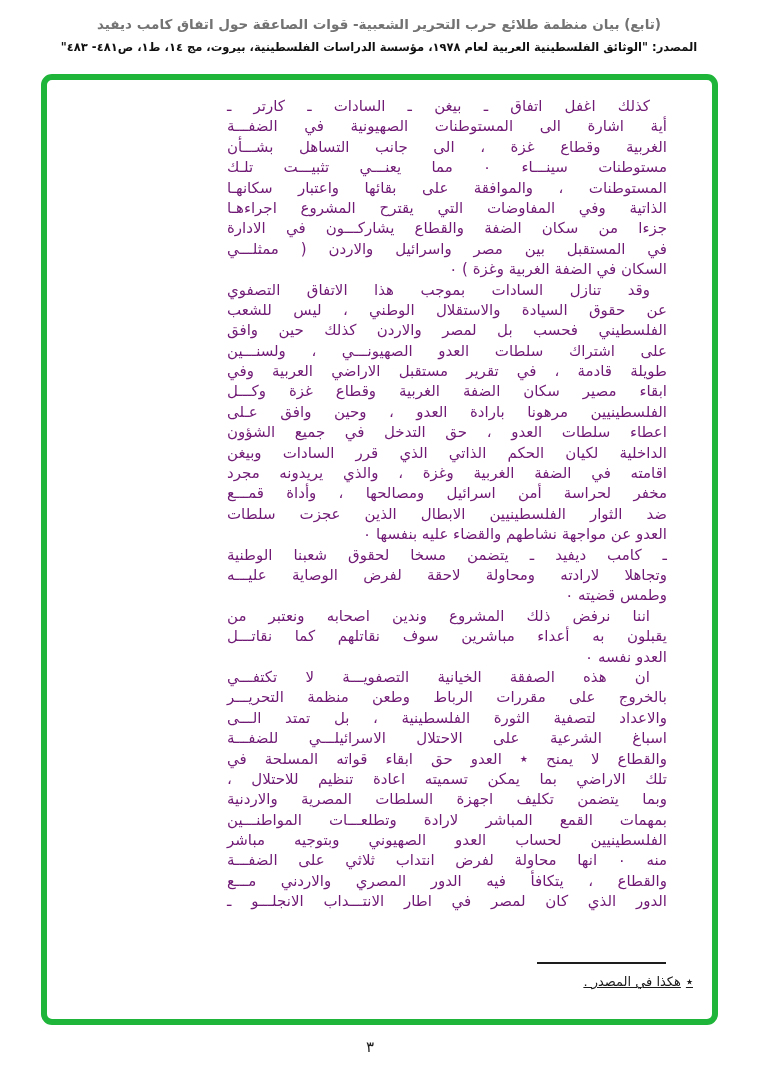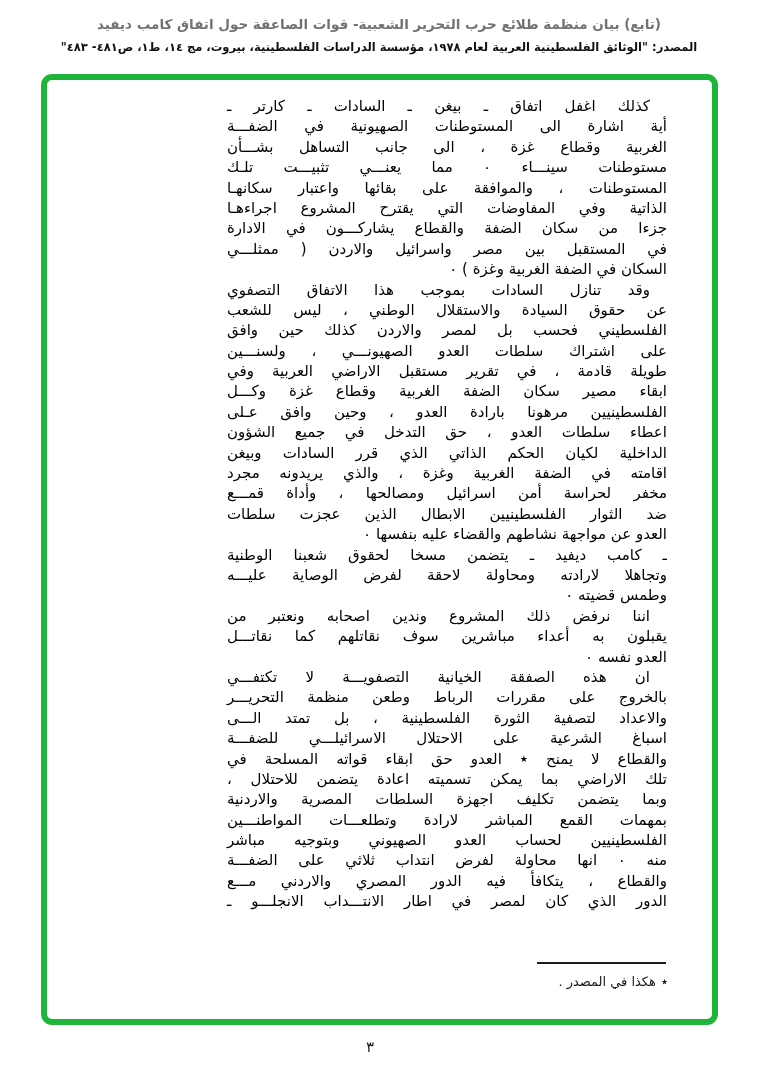--- a/index.html
+++ b/index.html
@@ -41,21 +41,21 @@
     background: transparent;
   }
   .text-col {
     position: absolute;
     left: 227px;
     top: 96px;
     width: 440px;
     direction: rtl;
     font-size: 15px;
     line-height: 20.4px;
-    color: #000000;
+    color: #701a75;
   }
   .para { margin: 0; }
   .line {
     text-align: right;
     height: 20.4px;
     overflow: visible;
   }
   .line.j {
     text-align: justify;
     text-align-last: justify;
@@ -64,27 +64,28 @@
   .fn-rule {
     position: absolute;
     left: 537px;
     top: 962px;
     width: 129px;
     height: 2px;
     background: #1d1d1d;
   }
   .footnote {
     position: absolute;
-    left: 448px;
+    left: 473px;
     top: 974px;
     width: 220px;
     direction: rtl;
     text-align: right;
     font-size: 13px;
     color: #1a1a1a;
+    text-decoration: underline;
   }
   .footnote .fn-marker { margin-left: 5px; }
   .page-num {
     position: absolute;
     left: 350px;
     top: 1038px;
     width: 40px;
     text-align: center;
     font-size: 15px;
     color: #1a1a1a;
@@ -137,21 +138,21 @@
         <div class="line j ind">اننا نرفض ذلك المشروع وندين اصحابه ونعتبر من</div>
         <div class="line j">يقبلون به أعداء مباشرين سوف نقاتلهم كما نقاتـــل</div>
         <div class="line">العدو نفسه ٠</div>
       </div>
       <div class="para">
         <div class="line j ind">ان هذه الصفقة الخيانية التصفويـــة لا تكتفـــي</div>
         <div class="line j">بالخروج على مقررات الرباط وطعن منظمة التحريـــر</div>
         <div class="line j">والاعداد لتصفية الثورة الفلسطينية ، بل تمتد الـــى</div>
         <div class="line j">اسباغ الشرعية على الاحتلال الاسرائيلـــي للضفـــة</div>
         <div class="line j">والقطاع لا يمنح ٭ العدو حق ابقاء قواته المسلحة في</div>
-        <div class="line j">تلك الاراضي بما يمكن تسميته اعادة يتضمن للاحتلال ،</div>
+        <div class="line j">تلك الاراضي بما يمكن تسميته اعادة تنظيم للاحتلال ،</div>
         <div class="line j">وبما يتضمن تكليف اجهزة السلطات المصرية والاردنية</div>
         <div class="line j">بمهمات القمع المباشر لارادة وتطلعـــات المواطنـــين</div>
         <div class="line j">الفلسطينيين لحساب العدو الصهيوني وبتوجيه مباشر</div>
         <div class="line j">منه ٠ انها محاولة لفرض انتداب ثلاثي على الضفـــة</div>
         <div class="line j">والقطاع ، يتكافأ فيه الدور المصري والاردني مـــع</div>
         <div class="line j">الدور الذي كان لمصر في اطار الانتـــداب الانجلـــو ـ</div>
       </div>
     </div>
 
   <div class="fn-rule"></div>

